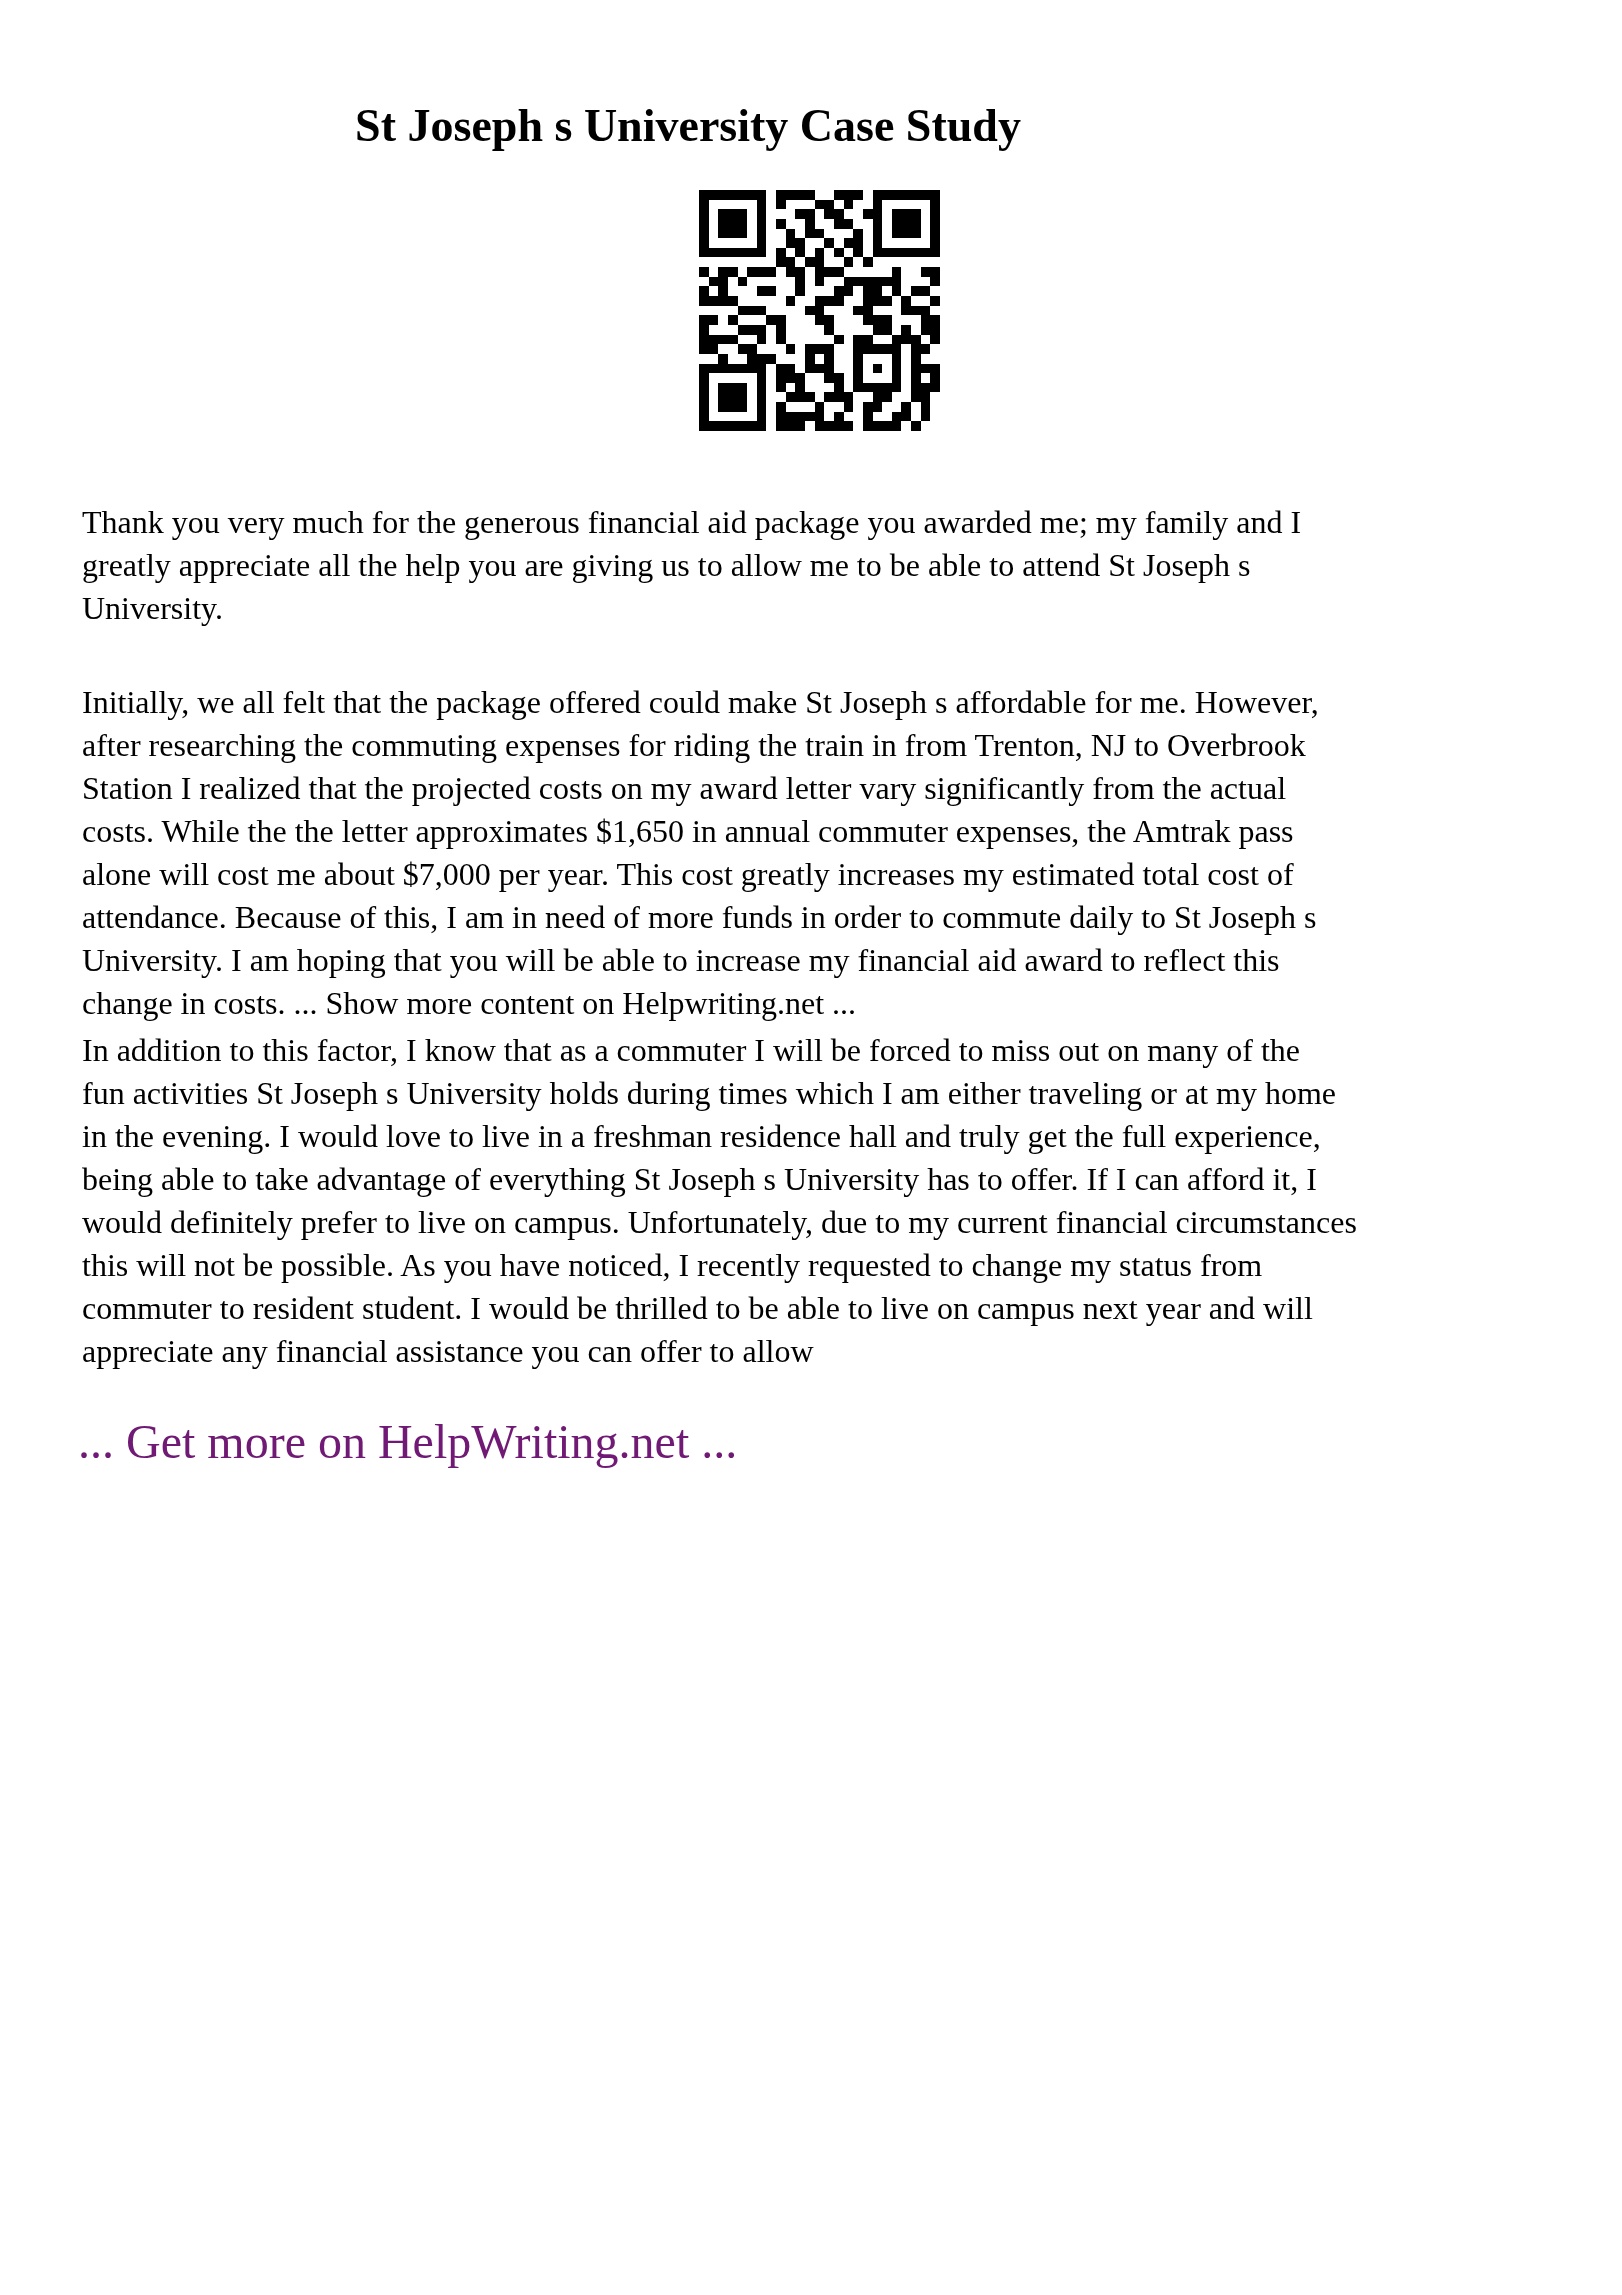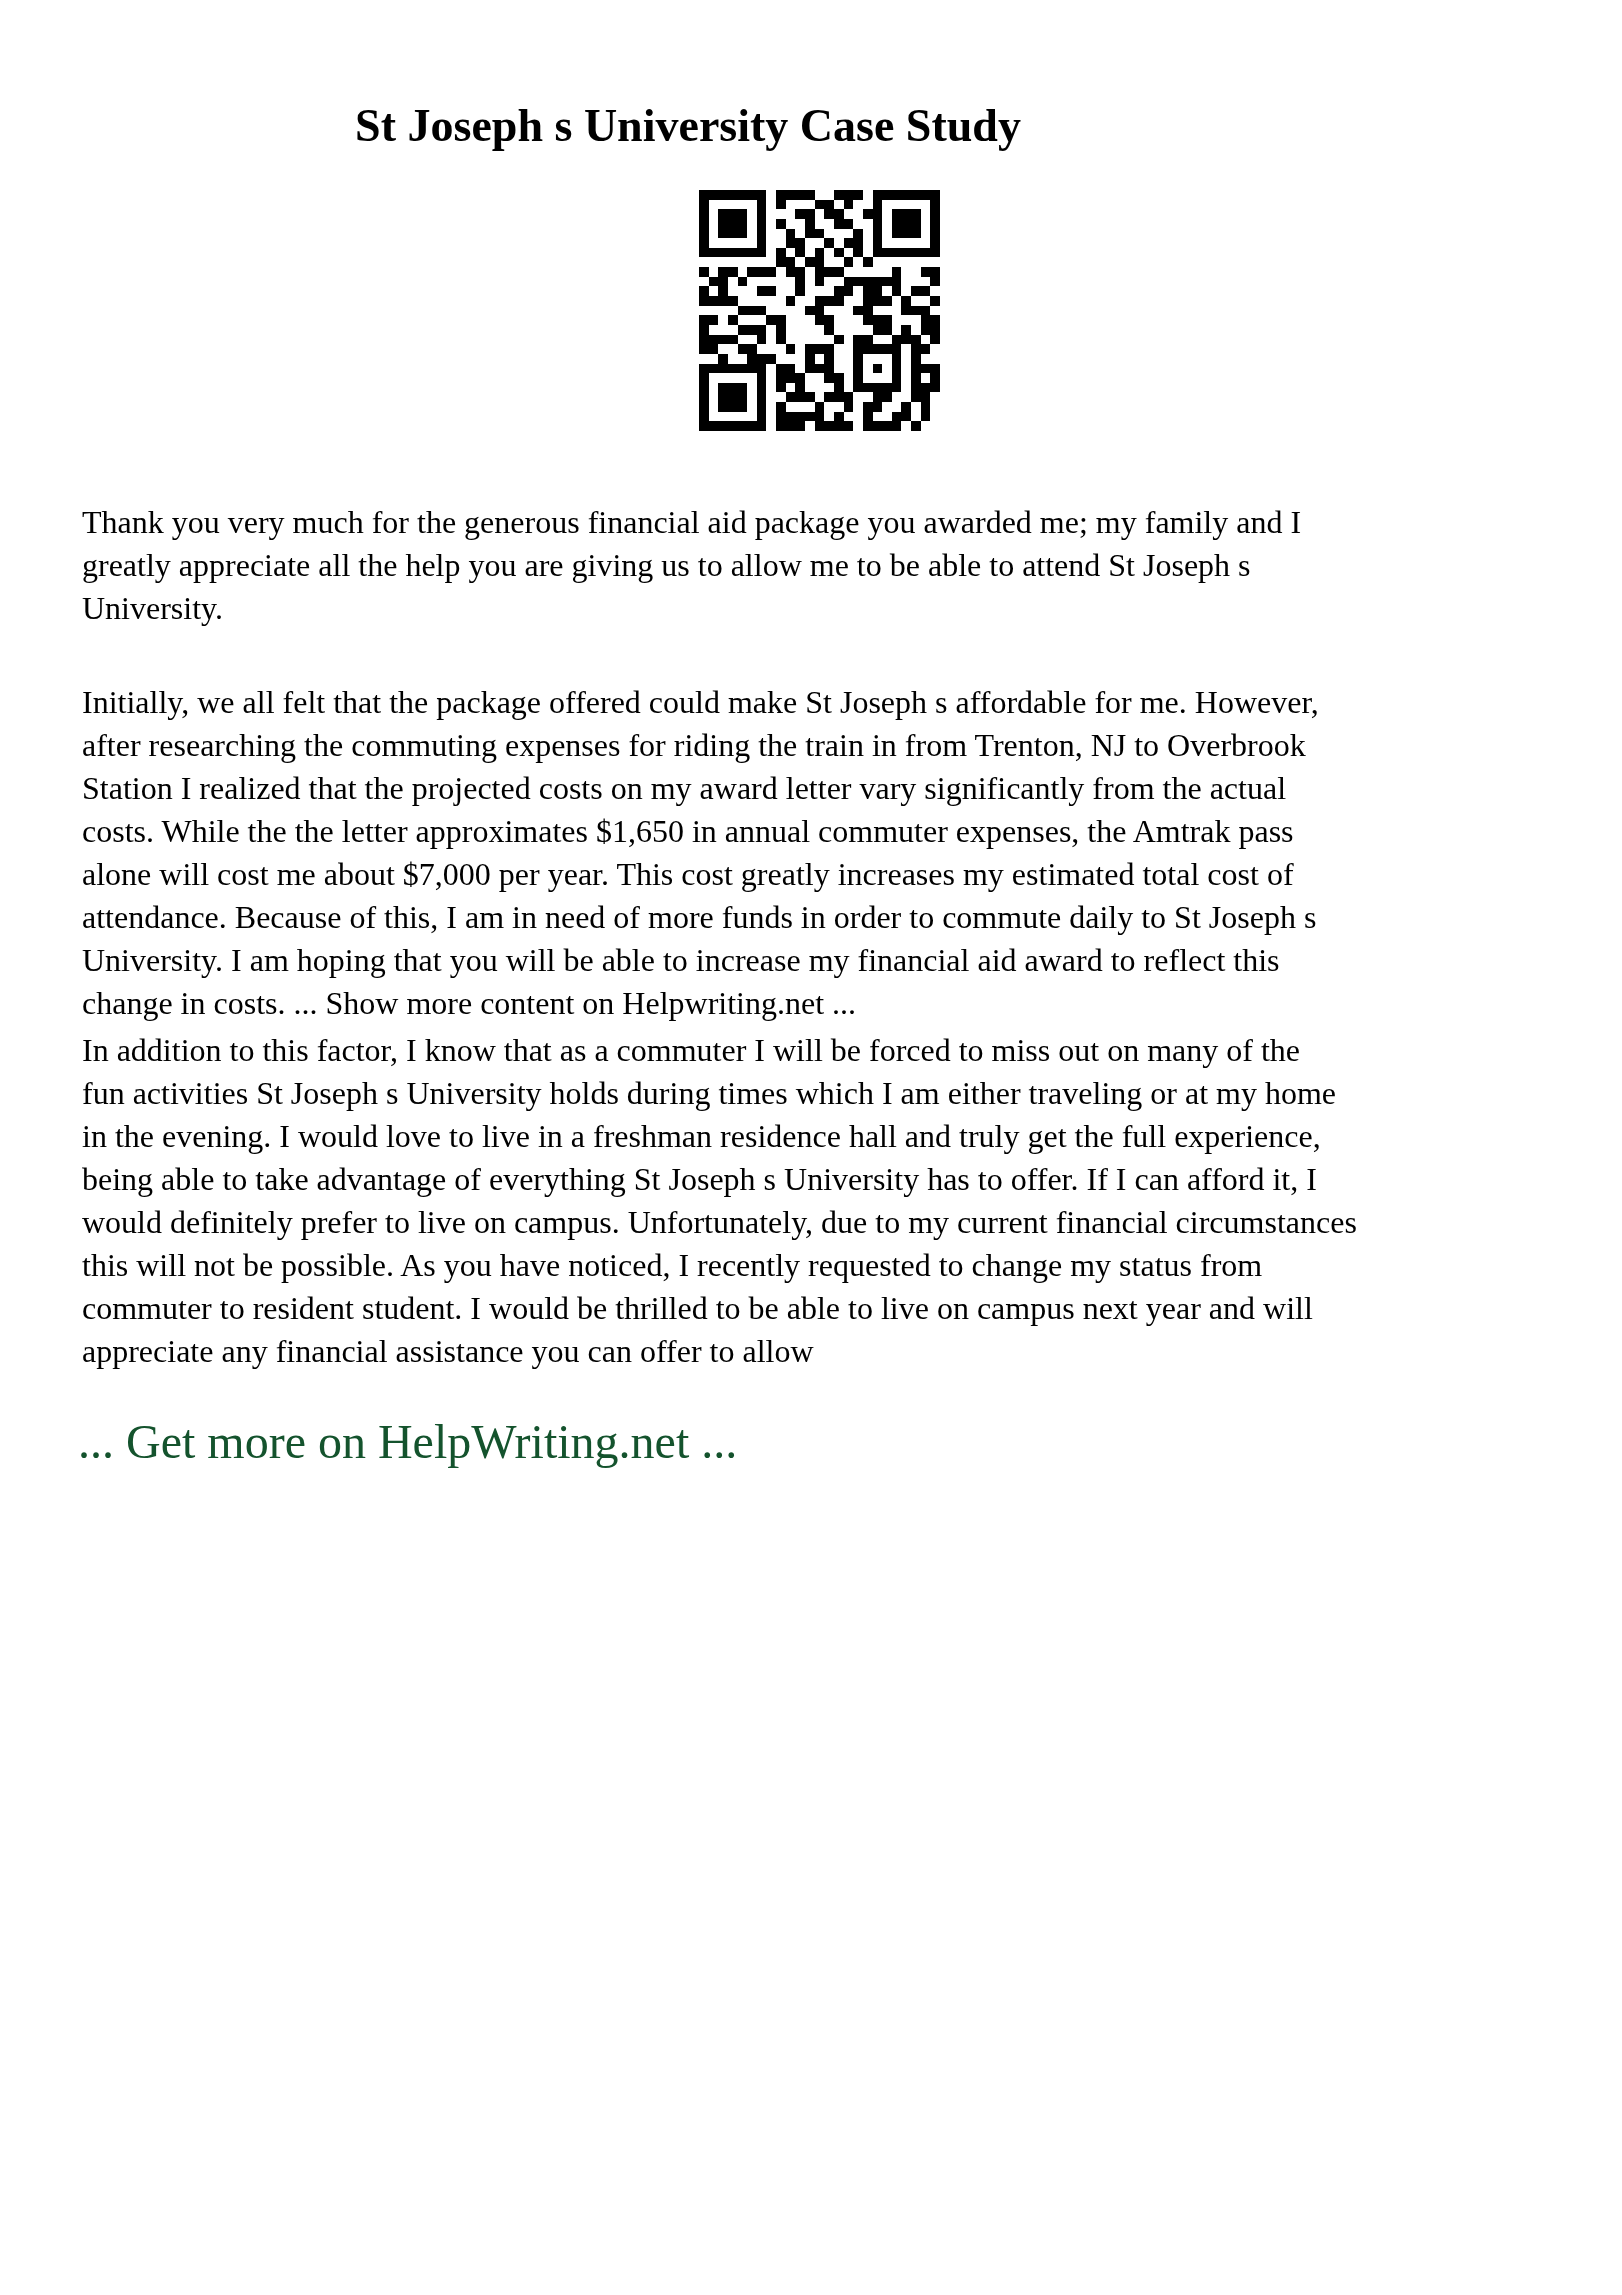--- a/index.html
+++ b/index.html
@@ -53,21 +53,21 @@
     }
     .para-gap {
       height: 43px;
     }
     .footer-link {
       position: absolute;
       left: 78px;
       top: 1413px;
       font-size: 48px;
       line-height: 57px;
-      color: #14532d;
+      color: #701a75;
       text-decoration: none;
       white-space: nowrap;
     }
   </style>
 </head>
 <body>
 
 <h1 class="page-title">St Joseph s University Case Study</h1>
 
 <div class="qr-wrap">

